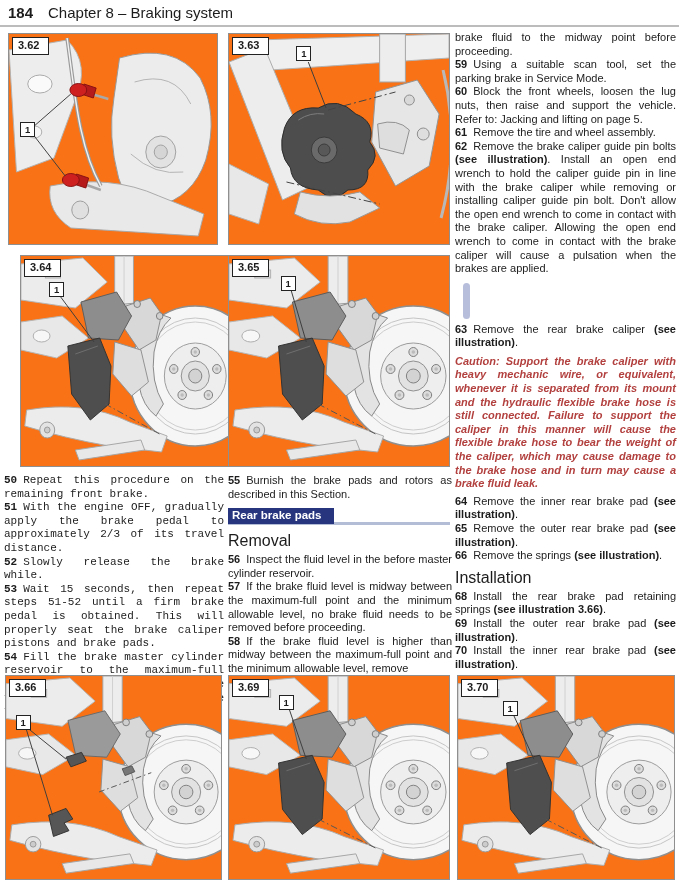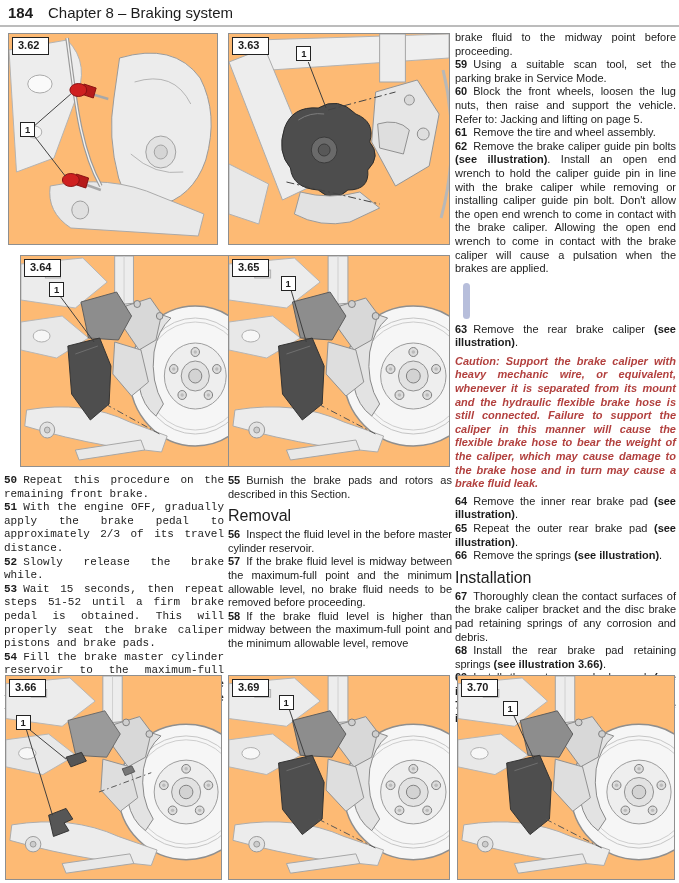--- a/index.html
+++ b/index.html
@@ -20,21 +20,21 @@
   .caution{font-weight:bold;font-style:italic;color:#b2403e;margin:5px 0 4px;}
   .secbar{position:relative;margin:7px 0 5px;height:18px;}
   .secbar .tail{position:absolute;left:0;right:2px;bottom:1px;height:3px;background:#b3bdd6;}
   .secbar .box{position:absolute;left:0;top:0;background:#26357e;color:#fff;font-weight:bold;
                font-size:11.5px;padding:1px 12px 3px 4px;white-space:nowrap;}
   .note{display:flex;margin:5px 0 4px;}
   .notebar{flex:none;width:7px;height:36px;border-radius:4px;background:#b7bedb;margin:2px 9px 0 8px;}
   .notetext{flex:1;font-style:italic;}
   .notetext b{font-style:italic;}
 
-  .figure{position:absolute;border:1px solid #8f8f8f;background:#fdba74;box-sizing:border-box;}
+  .figure{position:absolute;border:1px solid #8f8f8f;background:#f97316;box-sizing:border-box;}
   .figure svg{display:block;width:100%;height:100%;}
   .figlabel{position:absolute;top:3px;left:3px;background:#fff;border:1px solid #222;
             font-weight:bold;font-size:11px;padding:1px 9px 2px 5px;line-height:13px;}
   .callout{position:absolute;width:13px;height:13px;background:#fff;border:1px solid #222;
            font-weight:bold;font-size:9.5px;line-height:13px;text-align:center;}
 </style>
 </head>
 <body>
 
 <div class="page">
@@ -44,41 +44,44 @@
   <div class="rule"></div>
   <div class="col" id="col-left">
       <p class="para"><b class="step-num">50</b><span>Repeat this procedure on the remaining front brake.</span></p>
       <p class="para"><b class="step-num">51</b><span>With the engine OFF, gradually apply the brake pedal to approximately 2/3 of its travel distance.</span></p>
       <p class="para"><b class="step-num">52</b><span>Slowly release the brake while.</span></p>
       <p class="para"><b class="step-num">53</b><span>Wait 15 seconds, then repeat steps 51-52 until a firm brake pedal is obtained. This will properly seat the brake caliper pistons and brake pads.</span></p>
       <p class="para"><b class="step-num">54</b><span>Fill the brake master cylinder reservoir to the maximum-full level with GM approved brake fluid from a freshly opened brake fluid container.</span></p>
     </div>
   <div class="col" id="col-mid">
       <p class="para"><b class="step-num">55</b><span>Burnish the brake pads and rotors as described in this Section.</span></p>
+      <div class="secbar">
+        <div class="tail"></div>
+        <span class="box">Rear brake pads</span>
+      </div>
       <div class="h3">Removal</div>
       <p class="para"><b class="step-num">56</b><span>Inspect the fluid level in the before master cylinder reservoir.</span></p>
       <p class="para"><b class="step-num">57</b><span>If the brake fluid level is midway between the maximum-full point and the minimum allowable level, no brake fluid needs to be removed before proceeding.</span></p>
       <p class="para"><b class="step-num">58</b><span>If the brake fluid level is higher than midway between the maximum-full point and the minimum allowable level, remove</span></p>
     </div>
   <div class="col" id="col-right">
       <p class="para"><span>brake fluid to the midway point before proceeding.</span></p>
       <p class="para"><b class="step-num">59</b><span>Using a suitable scan tool, set the parking brake in Service Mode.</span></p>
       <p class="para"><b class="step-num">60</b><span>Block the front wheels, loosen the lug nuts, then raise and support the vehicle. Refer to: Jacking and lifting on page 5.</span></p>
       <p class="para"><b class="step-num">61</b><span>Remove the tire and wheel assembly.</span></p>
       <p class="para"><b class="step-num">62</b><span>Remove the brake caliper guide pin bolts </span><b>(see illustration)</b><span>. Install an open end wrench to hold the caliper guide pin in line with the brake caliper while removing or installing caliper guide pin bolt. Don't allow the open end wrench to come in contact with the brake caliper. Allowing the open end wrench to come in contact with the brake caliper will cause a pulsation when the brakes are applied.</span></p>
       <div class="note">
         <div class="notebar"></div>
       </div>
       <p class="para"><b class="step-num">63</b><span>Remove the rear brake caliper </span><b>(see illustration)</b><span>.</span></p>
       <p class="para caution">Caution: Support the brake caliper with heavy mechanic wire, or equivalent, whenever it is separated from its mount and the hydraulic flexible brake hose is still connected. Failure to support the caliper in this manner will cause the flexible brake hose to bear the weight of the caliper, which may cause damage to the brake hose and in turn may cause a brake fluid leak.</p>
       <p class="para"><b class="step-num">64</b><span>Remove the inner rear brake pad </span><b>(see illustration)</b><span>.</span></p>
-      <p class="para"><b class="step-num">65</b><span>Repeat the outer rear brake pad </span><b>(see illustration)</b><span>.</span></p>
+      <p class="para"><b class="step-num">65</b><span>Remove the outer rear brake pad </span><b>(see illustration)</b><span>.</span></p>
       <p class="para"><b class="step-num">66</b><span>Remove the springs </span><b>(see illustration)</b><span>.</span></p>
       <div class="h3">Installation</div>
-      <p class="para"><b class="step-num">67</b><span>Thoroughly clean the contact surfaces of the brake caliper bracket and the disc brake pad retaining springs of any corrosion and debris.</span></p>
       <p class="para"><b class="step-num">68</b><span>Install the rear brake pad retaining springs </span><b>(see illustration 3.66)</b><span>.</span></p>
       <p class="para"><b class="step-num">69</b><span>Install the outer rear brake pad </span><b>(see illustration)</b><span>.</span></p>
       <p class="para"><b class="step-num">70</b><span>Install the inner rear brake pad </span><b>(see illustration)</b><span>.</span></p>
     </div>
 <div class="figure" style="left: 8px; top: 33px; width: 210px; height: 212px;">
       <svg viewBox="0 0 222 210" preserveAspectRatio="none">
 <path d="M0,16 L62,6 Q88,30 70,68 L48,124 L8,138 Z" fill="#ededed" stroke="#b2b2b2"></path>
 <ellipse cx="33" cy="50" rx="13" ry="9" fill="#fafafa" stroke="#a8a8a8"></ellipse>
 <ellipse cx="27" cy="98" rx="8" ry="6" fill="#f6f6f6" stroke="#adadad"></ellipse>
 <path d="M118,24 Q176,8 204,44 Q224,80 210,126 Q196,164 158,172 Q127,174 117,144 Q105,102 112,64 Z" fill="#ececec" stroke="#989898"></path>

